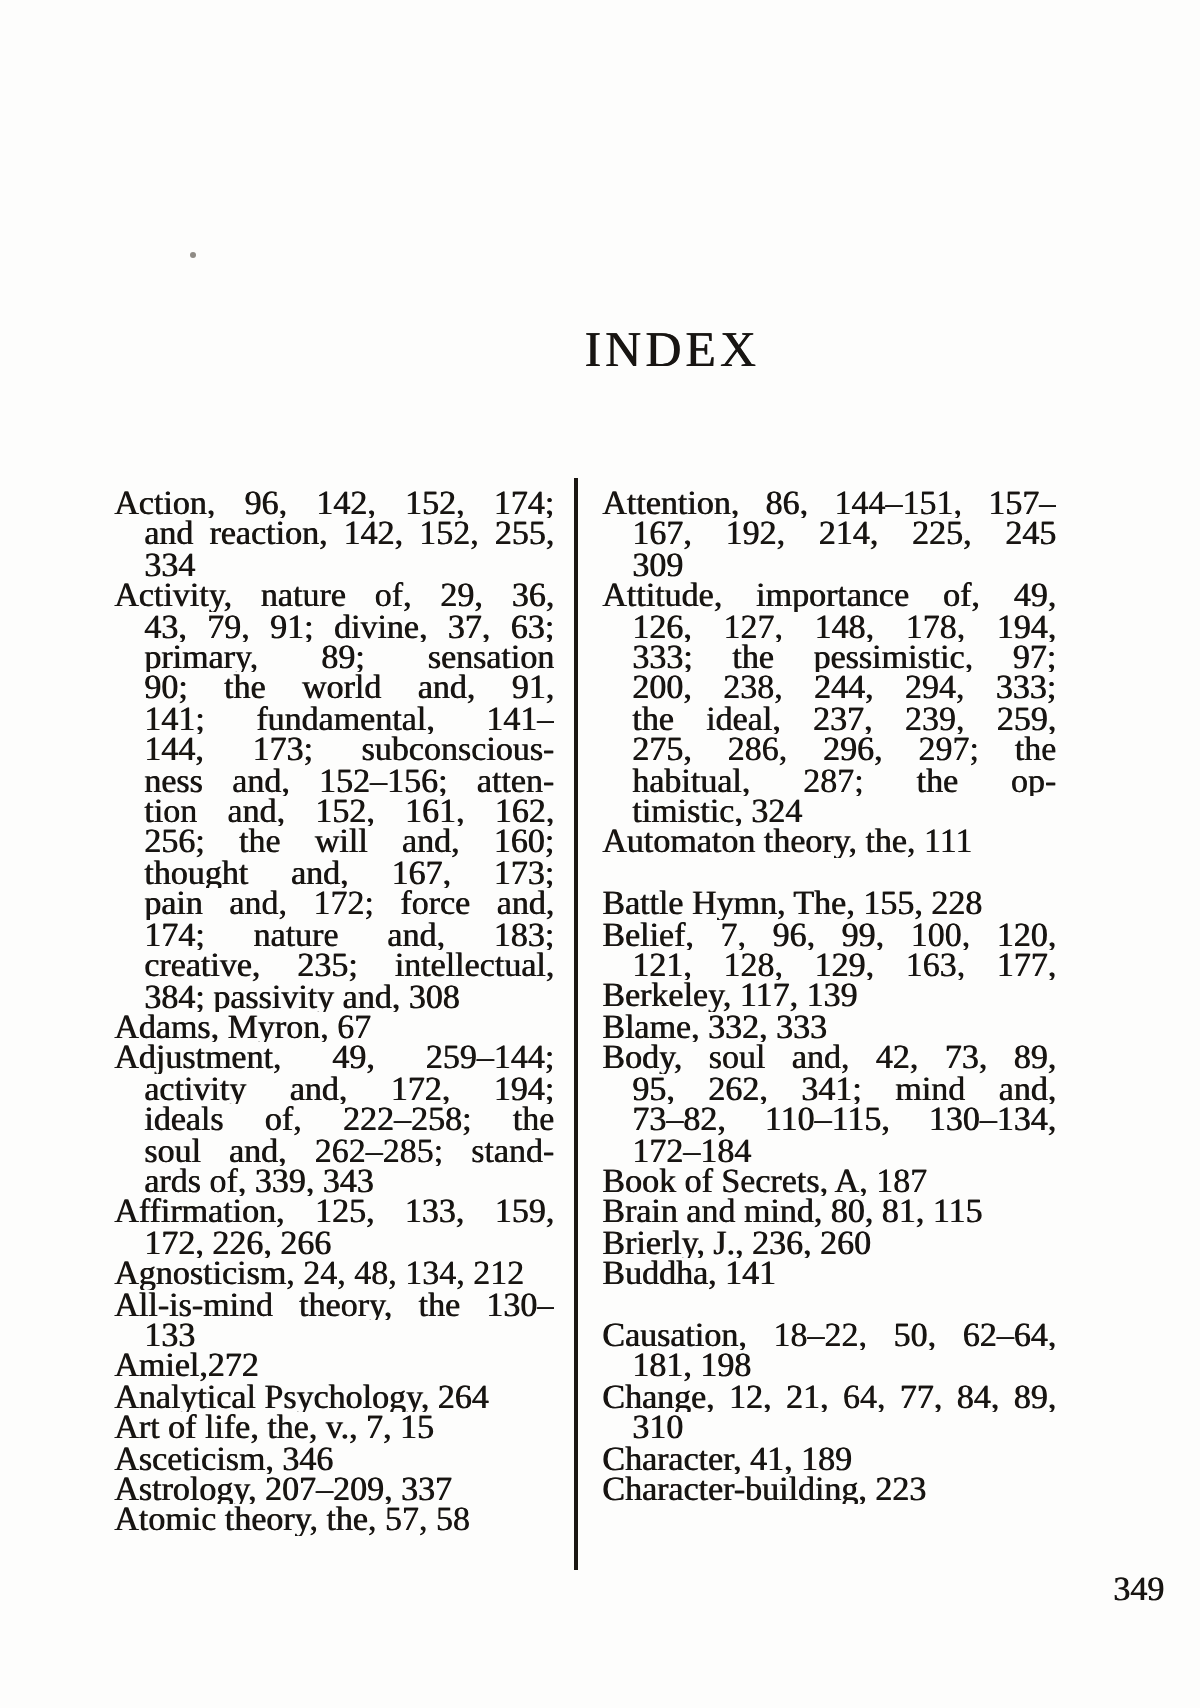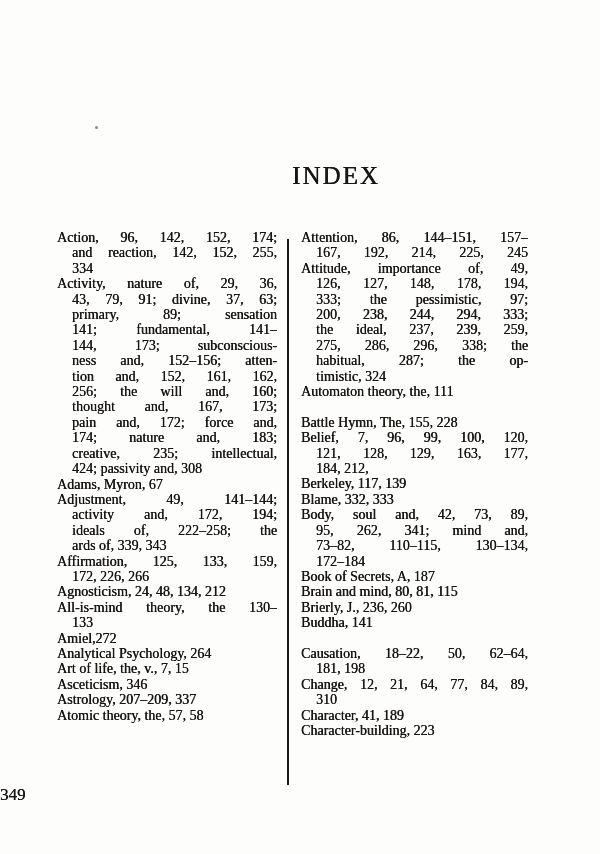--- a/index.html
+++ b/index.html
@@ -17,37 +17,37 @@
   .title{
     position:absolute;top:162px;left:0;width:582px;
     text-align:center;
     font-size:25px;letter-spacing:2px;padding-left:45px;
   }
   .divider{
     position:absolute;left:287px;top:239px;width:2px;height:546px;
     background:#1b1712;
   }
   .col{
-    position:absolute;top:230px;
-    font-size:14px;line-height:15.4px;
+    position:absolute;top:244px;
+    font-size:17px;line-height:15.4px;
   }
   .col-left{left:57px;width:220px;}
   .col-right{left:301px;width:227px;}
   .ln{
     text-align:justify;
     text-align-last:justify;
     overflow:hidden;
   }
   .ln.cont{padding-left:15px;}
   .ln.last{text-align-last:left;}
   .entry.gap{margin-top:15.4px;}
   .it{}
   .pagenum{
     position:absolute;top:785px;left:0;width:582px;
-    text-align:left;font-size:17px;
+    text-align:right;font-size:17px;
   }
   .speck{
     position:absolute;left:95px;top:126px;width:3px;height:3px;
     border-radius:50%;background:#8f8b85;text-shadow:none;
   }
 </style>
 </head>
 <body>
 
 <div class="page">
@@ -57,38 +57,40 @@
   <div class="col col-left" id="col-left">
       <div class="entry">
         <div class="ln">Action, 96, 142, 152, 174;</div>
         <div class="ln cont">and reaction, 142, 152, 255,</div>
         <div class="ln cont last">334</div>
       </div>
       <div class="entry">
         <div class="ln">Activity, nature of, 29, 36,</div>
         <div class="ln cont">43, 79, 91; divine, 37, 63;</div>
         <div class="ln cont">primary, 89; sensation</div>
+        <div class="ln cont">90; the world and, 91,</div>
         <div class="ln cont">141; fundamental, 141–</div>
         <div class="ln cont">144, 173; subconscious-</div>
         <div class="ln cont">ness and, 152–156; atten-</div>
         <div class="ln cont">tion and, 152, 161, 162,</div>
         <div class="ln cont">256; the will and, 160;</div>
         <div class="ln cont">thought and, 167, 173;</div>
         <div class="ln cont">pain and, 172; force and,</div>
         <div class="ln cont">174; nature and, 183;</div>
         <div class="ln cont">creative, 235; intellectual,</div>
-        <div class="ln cont last">424; passivity and, 308</div>
+        <div class="ln cont last">384; passivity and, 308</div>
       </div>
       <div class="entry">
         <div class="ln last">Adams, Myron, 67</div>
       </div>
       <div class="entry">
-        <div class="ln">Adjustment, 49, 141–144;</div>
+        <div class="ln">Adjustment, 49, 259–144;</div>
         <div class="ln cont">activity and, 172, 194;</div>
         <div class="ln cont">ideals of, 222–258; the</div>
+        <div class="ln cont">soul and, 262–285; stand-</div>
         <div class="ln cont last">ards of, 339, 343</div>
       </div>
       <div class="entry">
         <div class="ln">Affirmation, 125, 133, 159,</div>
         <div class="ln cont last">172, 226, 266</div>
       </div>
       <div class="entry">
         <div class="ln last">Agnosticism, 24, 48, 134, 212</div>
       </div>
       <div class="entry">
@@ -111,41 +113,41 @@
         <div class="ln last">Astrology, 207–209, 337</div>
       </div>
       <div class="entry">
         <div class="ln last">Atomic theory, the, 57, 58</div>
       </div>
     </div>
   <div class="col col-right" id="col-right">
       <div class="entry">
         <div class="ln">Attention, 86, 144–151, 157–</div>
         <div class="ln cont">167, 192, 214, 225, 245</div>
+        <div class="ln cont last">309</div>
       </div>
       <div class="entry">
         <div class="ln">Attitude, importance of, 49,</div>
         <div class="ln cont">126, 127, 148, 178, 194,</div>
         <div class="ln cont">333; the pessimistic, 97;</div>
         <div class="ln cont">200, 238, 244, 294, 333;</div>
         <div class="ln cont">the ideal, 237, 239, 259,</div>
-        <div class="ln cont">275, 286, 296, 338; the</div>
+        <div class="ln cont">275, 286, 296, 297; the</div>
         <div class="ln cont">habitual, 287; the op-</div>
         <div class="ln cont last">timistic, 324</div>
       </div>
       <div class="entry">
         <div class="ln last">Automaton theory, the, 111</div>
       </div>
       <div class="entry gap">
         <div class="ln last"><span class="it">Battle Hymn, The</span><span>, 155, 228</span></div>
       </div>
       <div class="entry">
         <div class="ln">Belief, 7, 96, 99, 100, 120,</div>
         <div class="ln cont">121, 128, 129, 163, 177,</div>
-        <div class="ln cont last">184, 212,</div>
       </div>
       <div class="entry">
         <div class="ln last">Berkeley, 117, 139</div>
       </div>
       <div class="entry">
         <div class="ln last">Blame, 332, 333</div>
       </div>
       <div class="entry">
         <div class="ln">Body, soul and, 42, 73, 89,</div>
         <div class="ln cont">95, 262, 341; mind and,</div>

